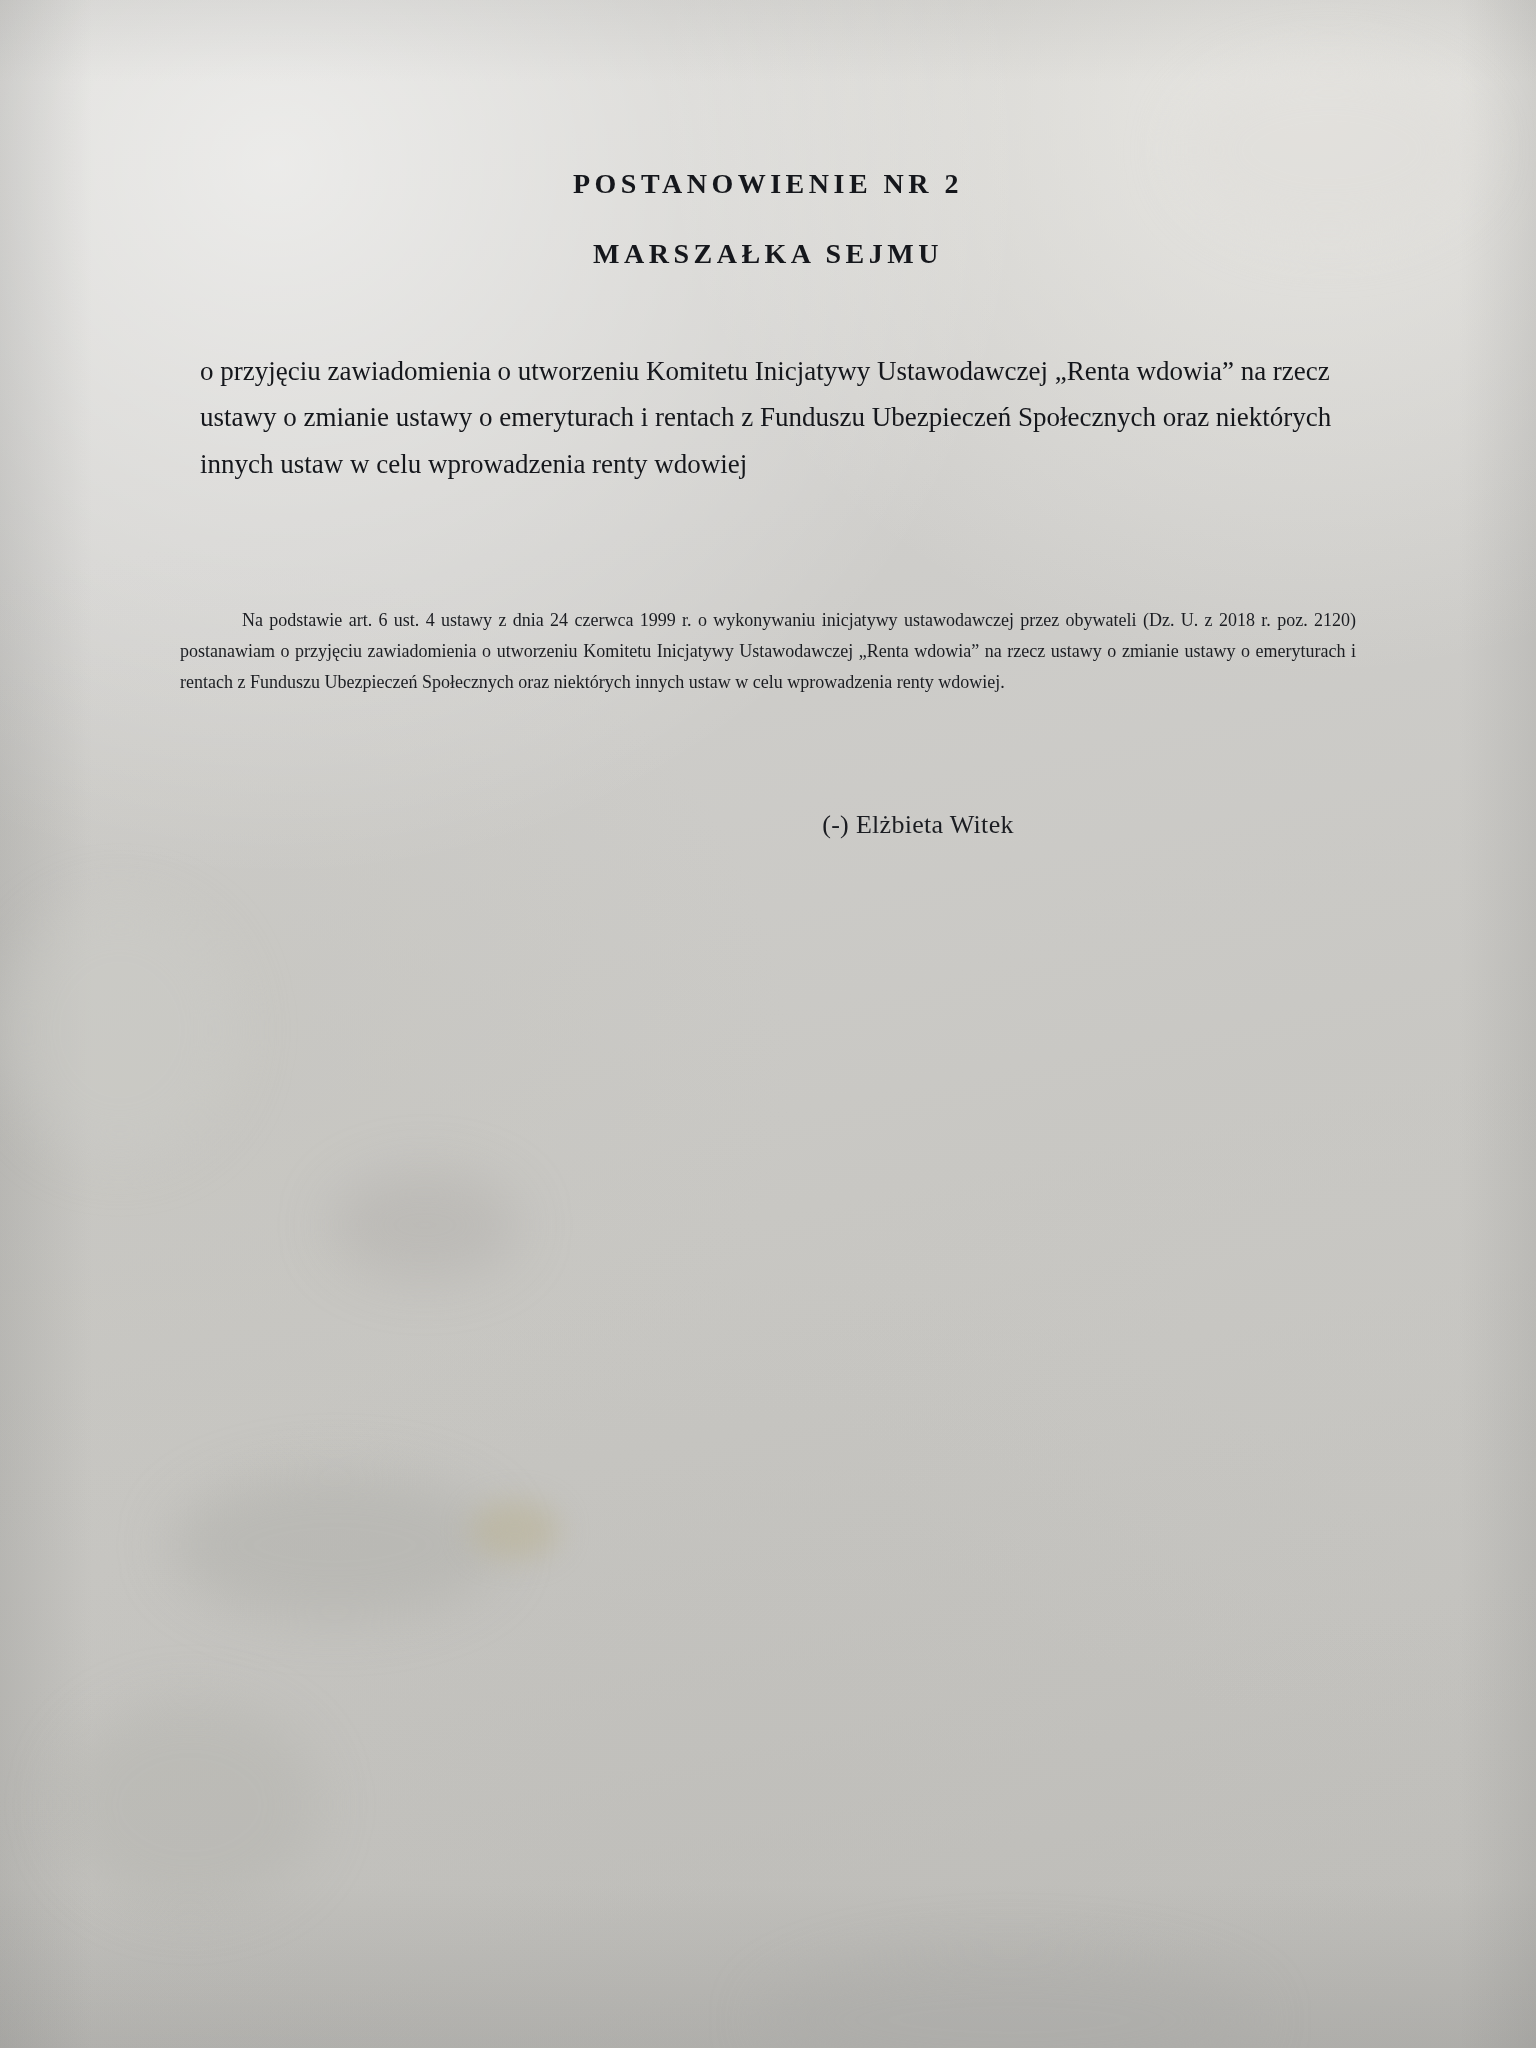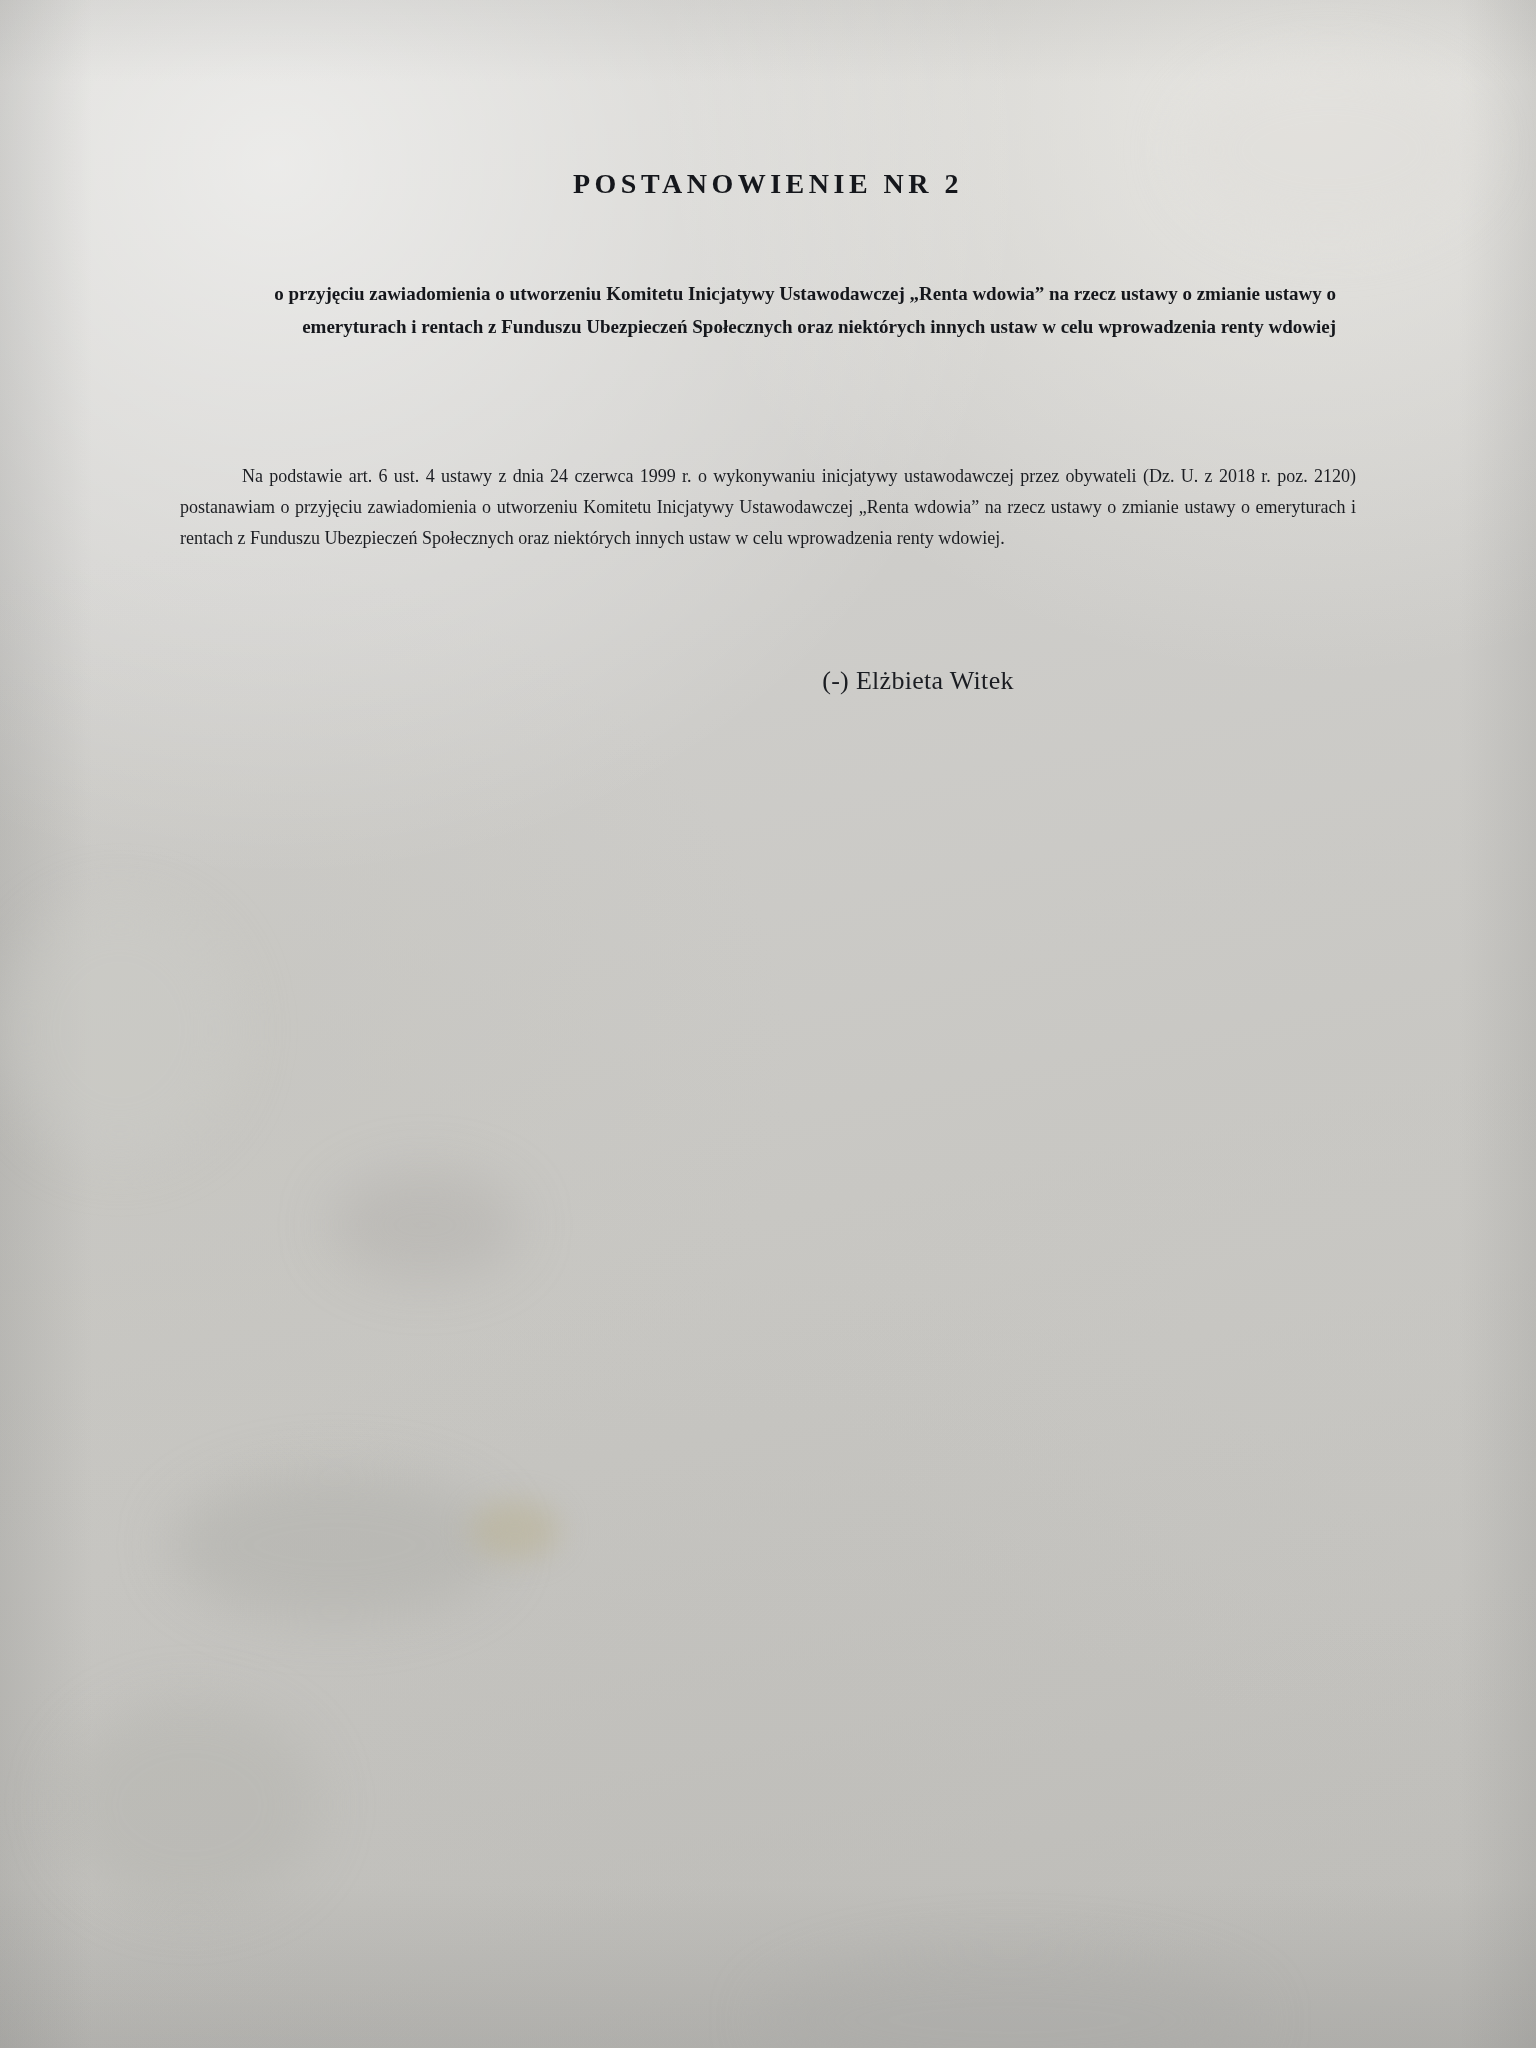--- a/index.html
+++ b/index.html
@@ -79,24 +79,24 @@
     font-size: 27px;
     font-weight: 400;
     letter-spacing: 0.2px;
     margin-top: 10px;
     color: #1a1c21;
   }
 
   
   .subject {
     margin-top: 80px;
-    font-size: 19px;
-    font-weight: 700;
+    font-size: 27px;
+    font-weight: 400;
     line-height: 1.72;
-    text-align: right;
+    text-align: left;
     color: #15171c;
     padding: 0 20px;
   }
 
   
   .body-text {
     margin-top: 118px;
     font-size: 18px;
     line-height: 1.72;
     text-align: justify;
@@ -133,20 +133,21 @@
   <div class="blotch b3"></div>
   <div class="blotch b4"></div>
   <div class="blotch b5"></div>
   <div class="blotch b6"></div>
   <div class="blotch b7"></div>
 
   <div class="content">
 
     <div class="title-block">
       <div class="title-line">POSTANOWIENIE NR 2</div>
+      <div class="title-line">MARSZAŁKA SEJMU</div>
     </div>
 
     <div class="subject">o przyjęciu zawiadomienia o utworzeniu Komitetu Inicjatywy Ustawodawczej „Renta wdowia” na rzecz ustawy o zmianie ustawy o emeryturach i rentach z Funduszu Ubezpieczeń Społecznych oraz niektórych innych ustaw w celu wprowadzenia renty wdowiej</div>
 
     <div class="body-text">Na podstawie art. 6 ust. 4 ustawy z dnia 24 czerwca 1999 r. o wykonywaniu inicjatywy ustawodawczej przez obywateli (Dz. U. z 2018 r. poz. 2120) postanawiam o przyjęciu zawiadomienia o utworzeniu Komitetu Inicjatywy Ustawodawczej „Renta wdowia” na rzecz ustawy o zmianie ustawy o emeryturach i rentach z Funduszu Ubezpieczeń Społecznych oraz niektórych innych ustaw w celu wprowadzenia renty wdowiej.</div>
 
     <div class="signature-block">
       <div class="sig-name">(-) Elżbieta Witek</div>
     </div>
 

